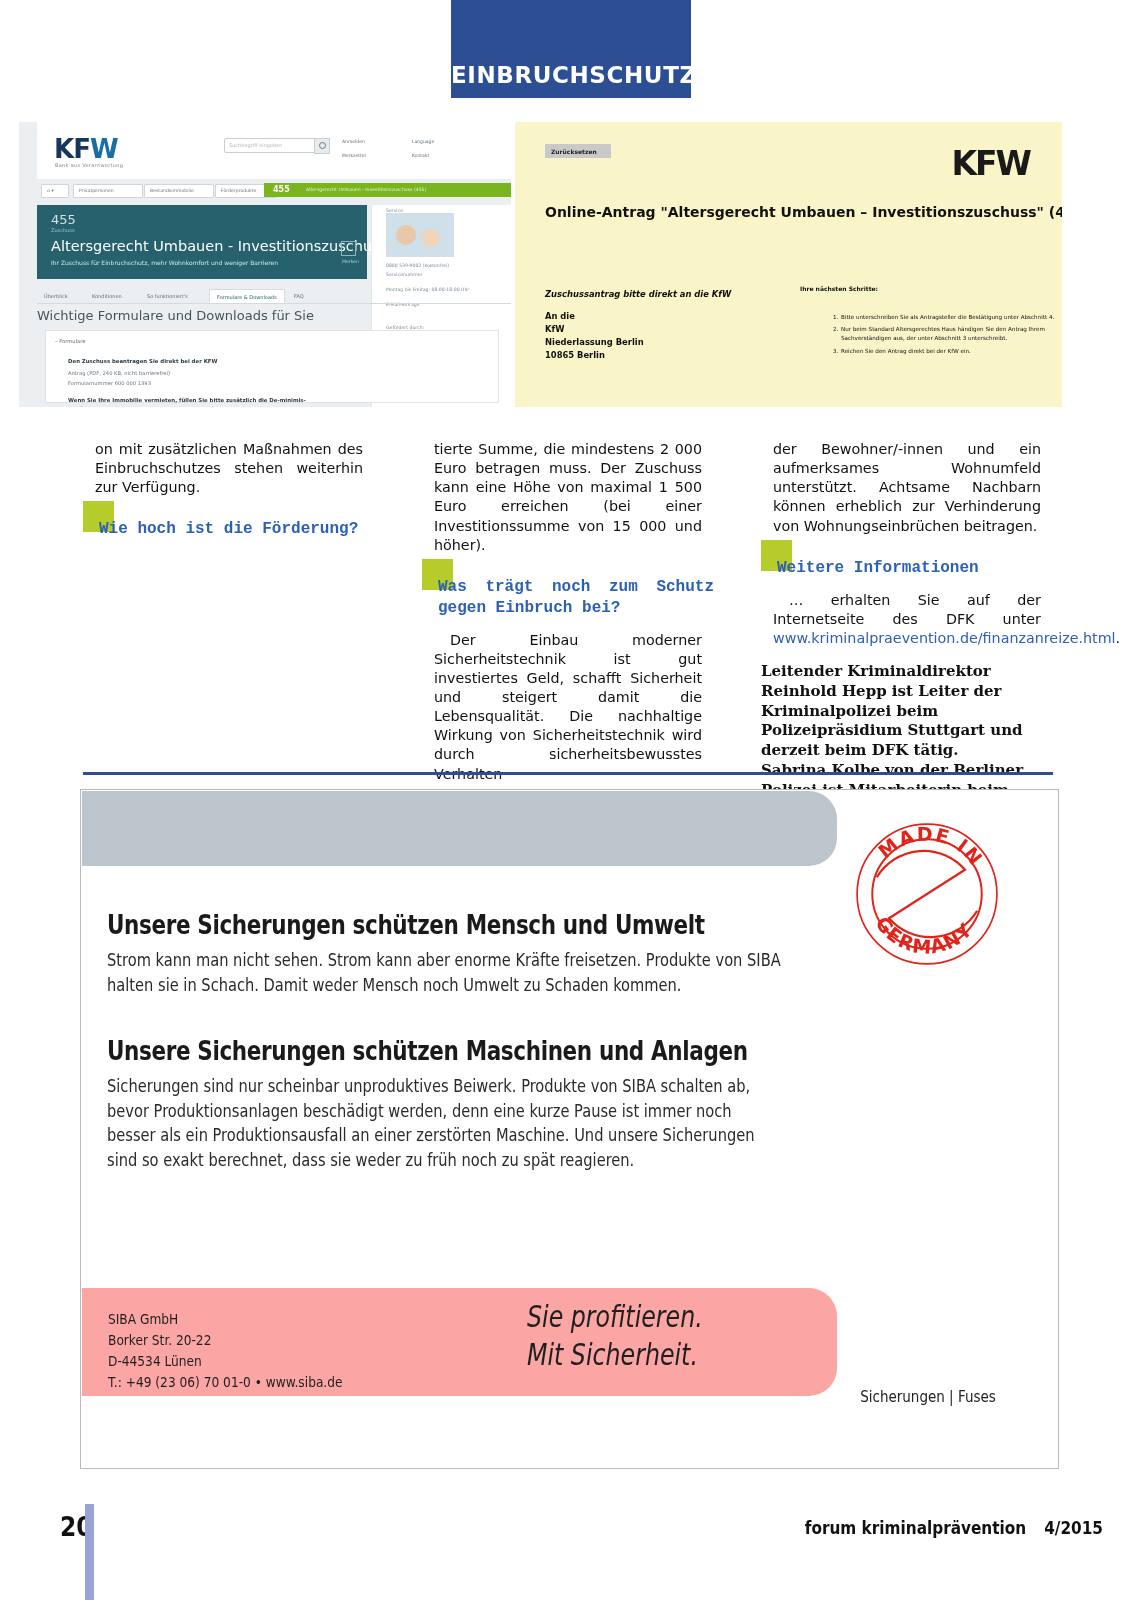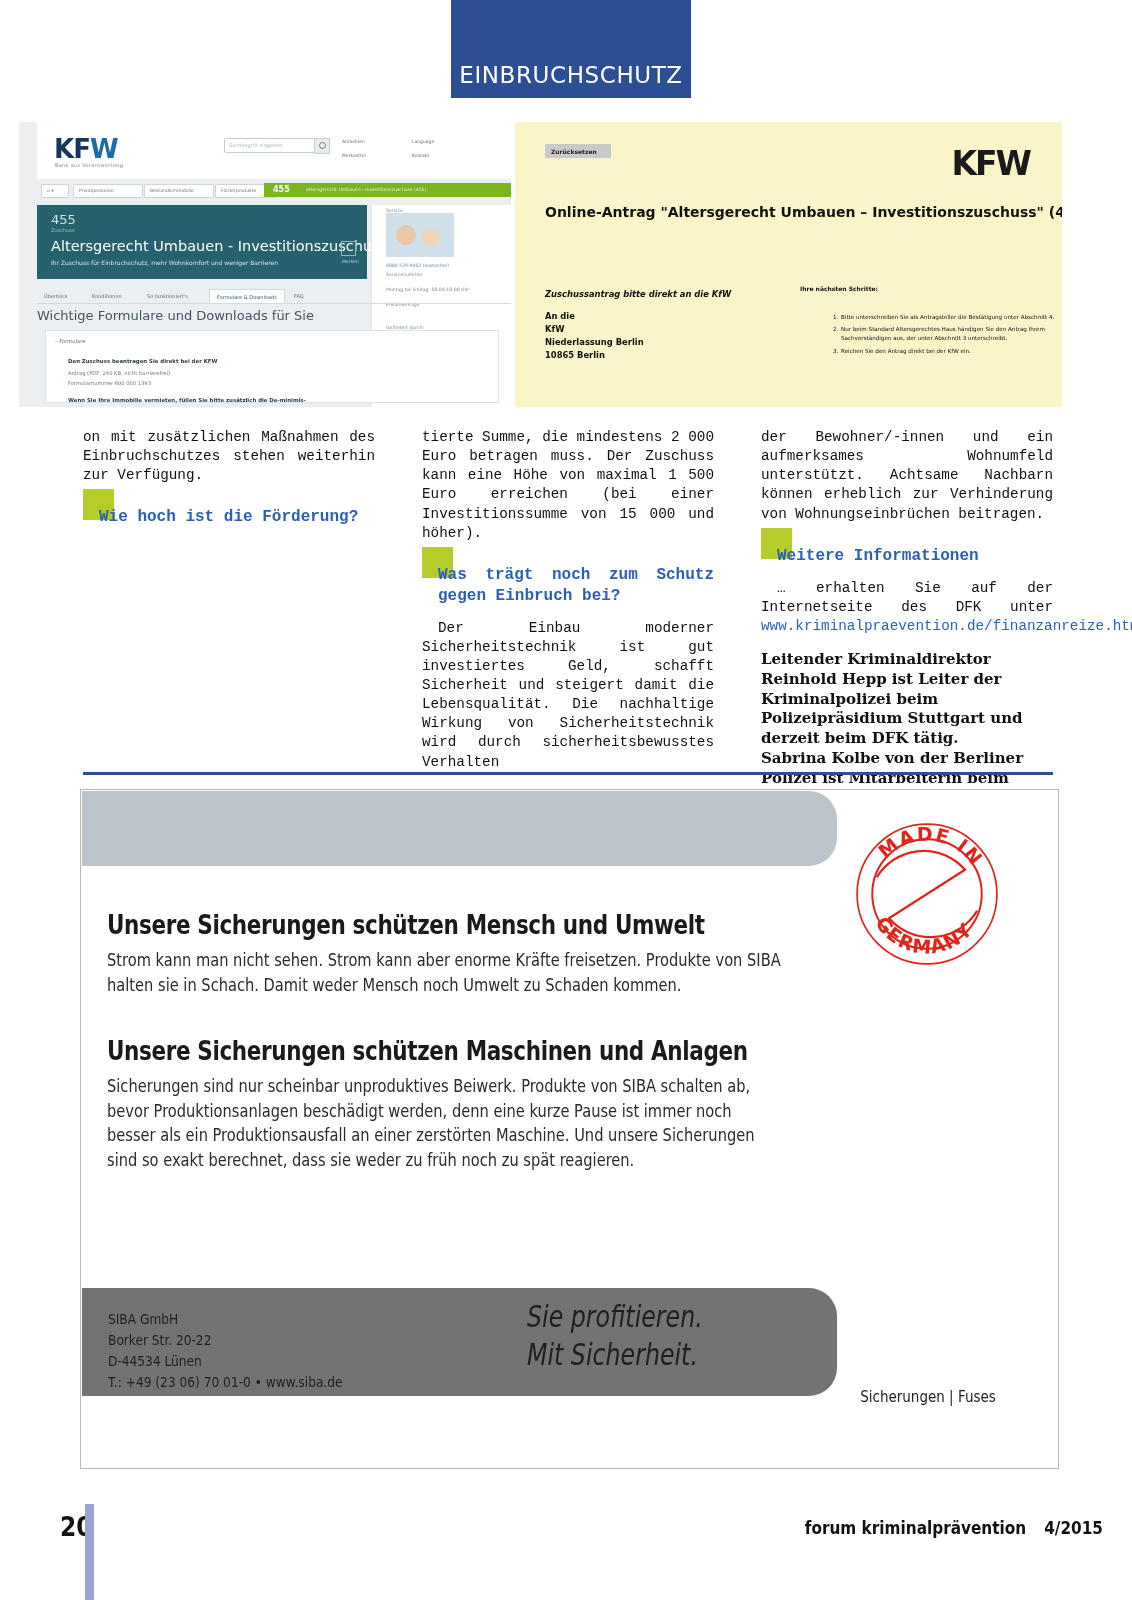--- a/index.html
+++ b/index.html
@@ -13,21 +13,21 @@
   .page{position:relative;width:1132px;height:1600px;}
 
   
   .header-band{
     position:absolute;left:451px;top:0;width:240px;height:98px;
     background:#2b4f92;
   }
   .header-title{
     position:absolute;left:0;right:0;bottom:10px;
     text-align:center;color:#ffffff;
-    font-size:23px;font-weight:normal;letter-spacing:0.6px;
+    font-size:23px;font-weight:bold;letter-spacing:0.6px;
     font-family:"DejaVu Sans","Liberation Sans",sans-serif;
   }
 
   
   .figures{position:absolute;left:19px;top:122px;width:1043px;height:285px;}
   .fig{position:absolute;top:0;height:285px;overflow:hidden;}
   .fig-left{left:0;width:492px;background:#eceff1;}
   .fig-right{left:496px;width:547px;background:#faf5c8;}
 
   
@@ -83,21 +83,21 @@
   .pdf-ol li{margin-bottom:4px;padding-left:1px;}
 
   
   .cols{position:absolute;left:83px;top:428px;width:970px;height:340px;}
   .col{position:absolute;top:0;width:292px;
     font-size:14.3px;line-height:1.34;color:#111;text-align:justify;
     font-family:"DejaVu Sans","Liberation Sans",sans-serif;}
   .col.c1{left:0;}
   .col.c2{left:339px;}
   .col.c3{left:678px;}
-  .col p{margin:0;font-family:Liberation Mono, monospace;}
+  .col p{margin:12px;}
   .col p.ind{text-indent:16px;}
   .lnk{color:#2b5fb8;}
 
   .sechead{position:relative;margin-top:22px;margin-bottom:12px;height:auto;}
   .sechead .swatch{position:absolute;left:0;top:-18px;width:31px;height:31px;background:#b5cc2b;}
   .sechead .ht{position:relative;z-index:2;padding-left:16px;color:#2b5fb8;
     font-size:16px;font-weight:bold;line-height:1.3;font-family:Liberation Mono, monospace;}
 
   .bio{margin-top:14px;font-family:"DejaVu Serif","Liberation Serif",serif;
     font-size:15px;font-weight:bold;line-height:1.32;color:#111;text-align:left;}
@@ -114,21 +114,21 @@
     font-family:"DejaVu Sans Condensed","Liberation Sans Narrow","Liberation Sans",sans-serif;
     letter-spacing:-0.4px;margin:0 0 8px 0;transform:scaleX(0.92);transform-origin:left;}
   .ad-p{font-size:17.5px;color:#2a2a2a;line-height:1.42;margin:0;
     font-family:"DejaVu Sans Condensed","Liberation Sans Narrow","Liberation Sans",sans-serif;
     transform:scaleX(0.93);transform-origin:left;}
   .ad-block2{margin-top:38px;}
 
   .stamp{position:absolute;right:55px;top:28px;width:152px;height:152px;}
   .stamp svg{width:100%;height:100%;}
 
-  .ad-foot{position:absolute;left:1px;bottom:72px;width:755px;height:108px;background:#737373;
+  .ad-foot{position:absolute;left:1px;bottom:72px;width:755px;height:108px;background:#fca5a5;
     border-radius:0 28px 28px 0;}
   .ad-contact{position:absolute;left:26px;top:20px;font-size:14.6px;color:#1f1f1f;line-height:1.45;
     font-family:"DejaVu Sans Condensed","Liberation Sans Narrow","Liberation Sans",sans-serif;
     transform:scaleX(0.93);transform-origin:left;}
   .ad-slogan{position:absolute;left:445px;top:10px;font-size:31px;color:#1f1f1f;line-height:1.22;
     font-style:italic;font-family:"DejaVu Sans Condensed","Liberation Sans Narrow","Liberation Sans",sans-serif;
     transform:scaleX(0.85);transform-origin:left;white-space:nowrap;}
   .siba-logo{position:absolute;right:50px;bottom:88px;width:160px;height:58px;
     background:#fcd900;border:6px solid #d9121f;border-radius:14px;
     display:flex;align-items:center;justify-content:center;box-sizing:border-box;}

